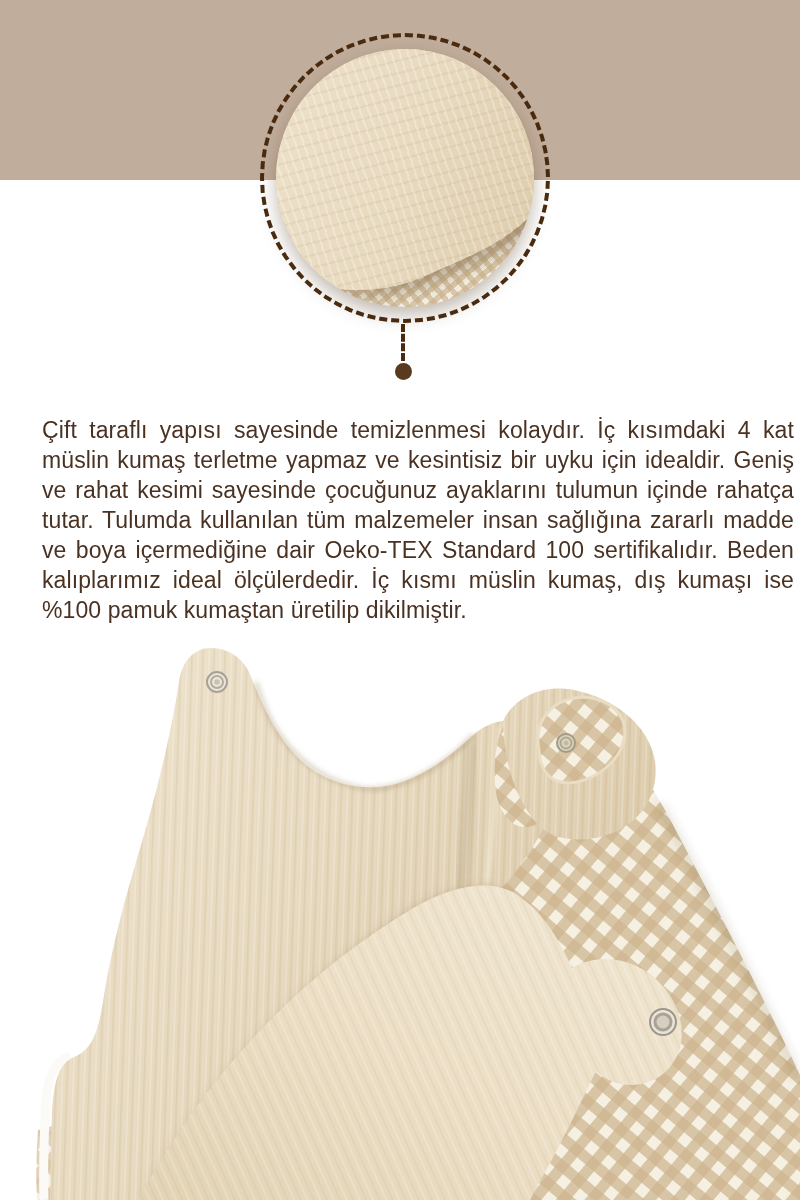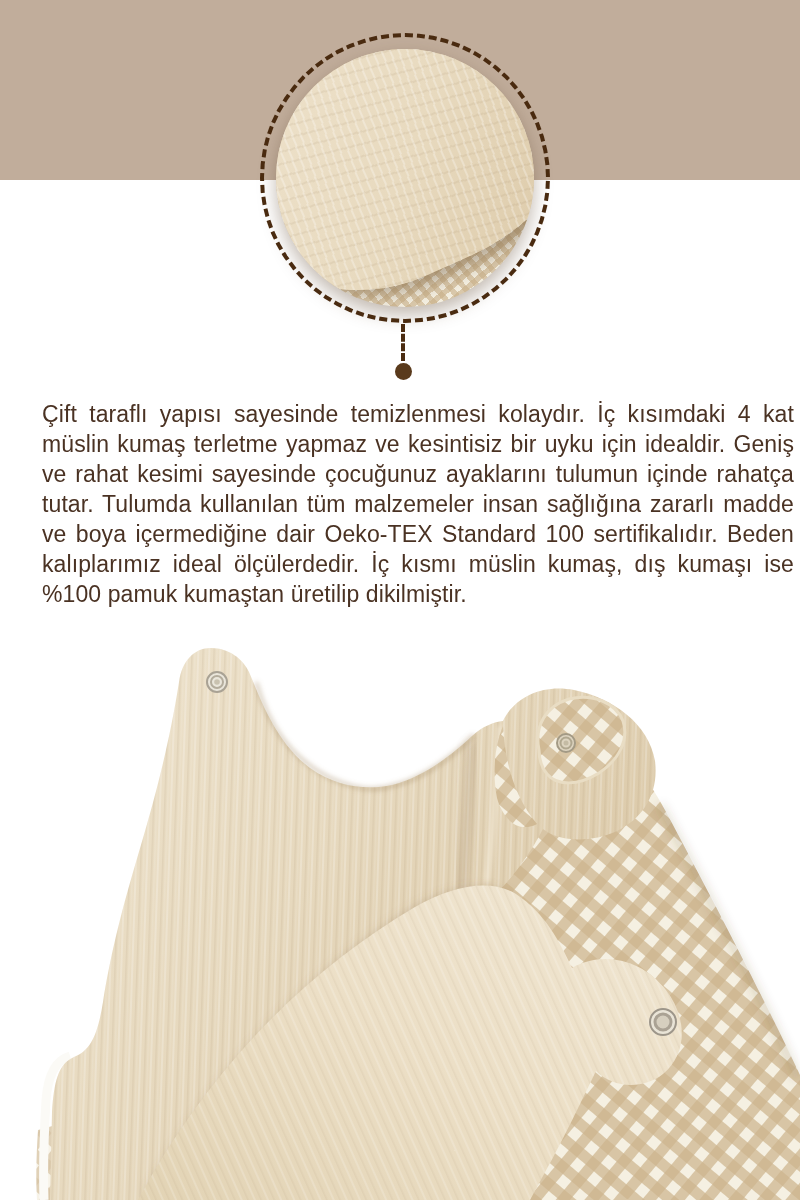--- a/index.html
+++ b/index.html
@@ -39,21 +39,21 @@
   .connector-line{
     position:absolute;left:401px;top:324px;height:37px;width:0;
     border-left:4px dashed #4a2b10;
   }
   .connector-dot{
     position:absolute;left:395px;top:363px;width:17px;height:17px;
     border-radius:50%;background:#5a3a1c;
   }
   
   .description{
-    position:absolute;left:42px;top:399px;width:752px;
+    position:absolute;left:42px;top:415px;width:752px;
     font-size:23px;line-height:30px;color:#4a3223;
     text-align:justify;margin:0;letter-spacing:0.1px;
   }
   
   .product-photo{
     position:absolute;left:0;top:630px;width:800px;height:570px;
     background:#ffffff;overflow:hidden;
   }
 </style>
 </head>

